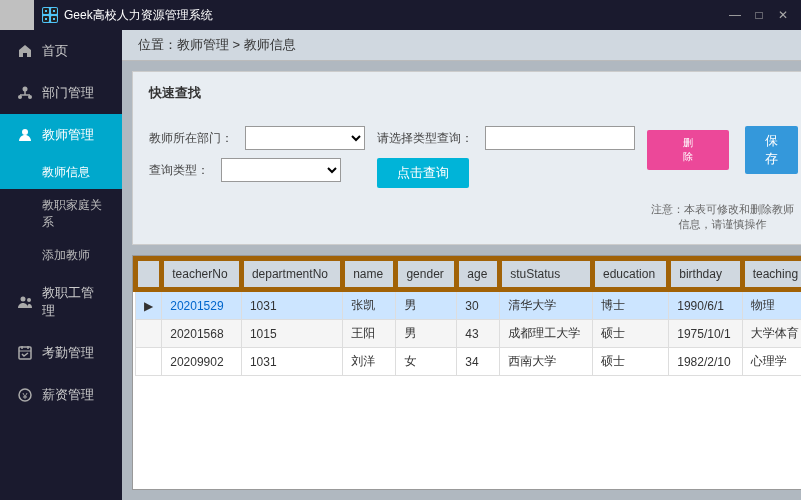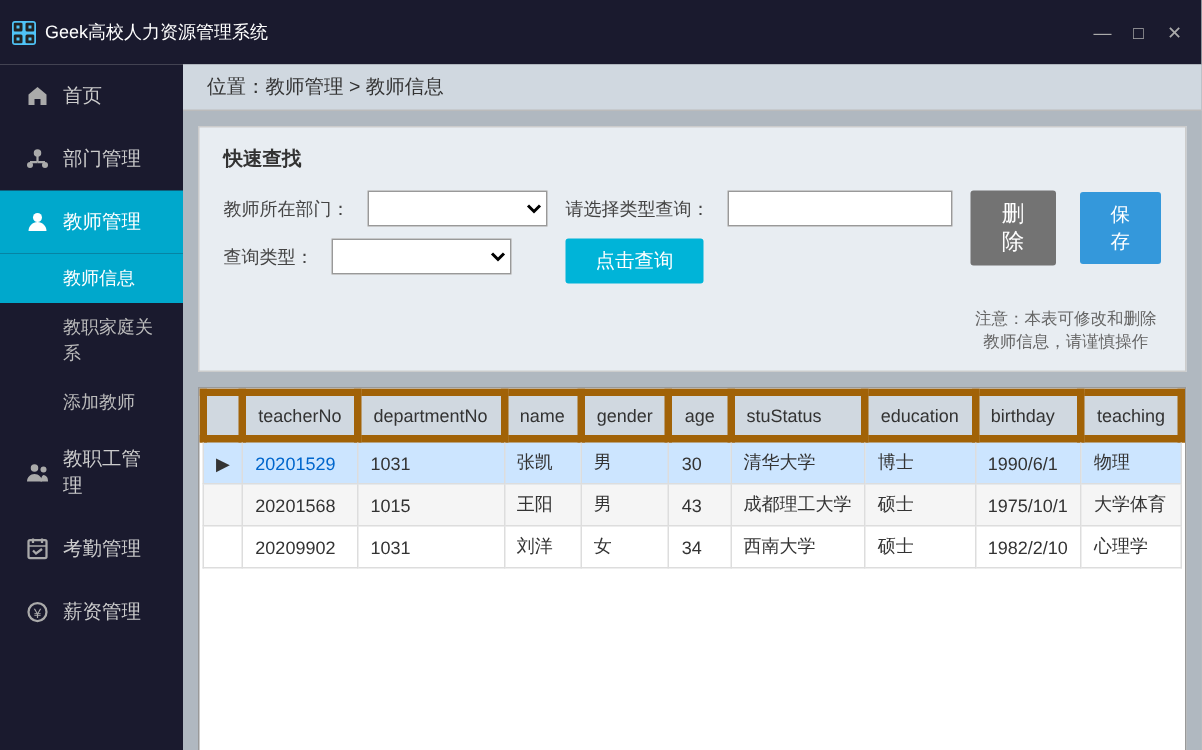--- a/index.html
+++ b/index.html
@@ -1,27 +1,28 @@
 <!DOCTYPE html>
 <html><head>
   <meta charset="utf-8">
   <style>
     * { box-sizing: border-box; margin: 0; padding: 0; }
     body { width: 801px; height: 500px; font-family: 'Microsoft YaHei', SimHei, sans-serif; font-size: 13px; background: #c0c0c0; overflow: hidden; }
 
     
     .title-bar {
-      height: 43px;
+      height: 30px;
       background: #1a1a2e;
       display: flex;
       align-items: center;
       justify-content: space-between;
       padding: 0 8px;
       color: white;
       font-size: 12px;
+      margin-left: 34px;
     }
     .title-bar-left { display: flex; align-items: center; gap: 6px; }
     .title-bar-logo { width: 16px; height: 16px; background: #4fc3f7; border-radius: 2px; display: flex; align-items: center; justify-content: center; font-size: 9px; color: #000; font-weight: bold; }
     .title-bar-controls { display: flex; gap: 4px; }
     .title-bar-btn { width: 20px; height: 20px; display: flex; align-items: center; justify-content: center; font-size: 12px; cursor: pointer; color: #aaa; }
 
     
     .main-layout { display: flex; height: 470px; }
 
     
@@ -73,21 +74,21 @@
     .quick-search {
       background: #e8edf2;
       margin: 10px;
       padding: 12px 16px;
       border: 1px solid #ccc;
     }
     .quick-search-title {
       font-size: 13px;
       font-weight: bold;
       color: #333;
-      margin-bottom: 12px;
+      margin-bottom: 24px;
     }
     .quick-search-row {
       display: flex;
       align-items: center;
       gap: 12px;
       margin-bottom: 8px;
     }
     .quick-search-row label { font-size: 12px; color: #444; white-space: nowrap; }
     .quick-search-row select, .quick-search-row input {
       height: 24px;
@@ -101,25 +102,25 @@
     .search-btn {
       background: #00b4d8;
       color: white;
       border: none;
       padding: 6px 20px;
       font-size: 13px;
       cursor: pointer;
       border-radius: 2px;
     }
     .delete-btn {
-      background: #737373;
+      background: #ec4899;
       color: white;
       border: none;
-      padding: 6px 20px;
-      font-size: 15px;
+      padding: 6px 36px;
+      font-size: 10px;
       cursor: pointer;
       border-radius: 2px;
     }
     .save-btn {
       background: #3498db;
       color: white;
       border: none;
       padding: 6px 20px;
       font-size: 13px;
       cursor: pointer;

